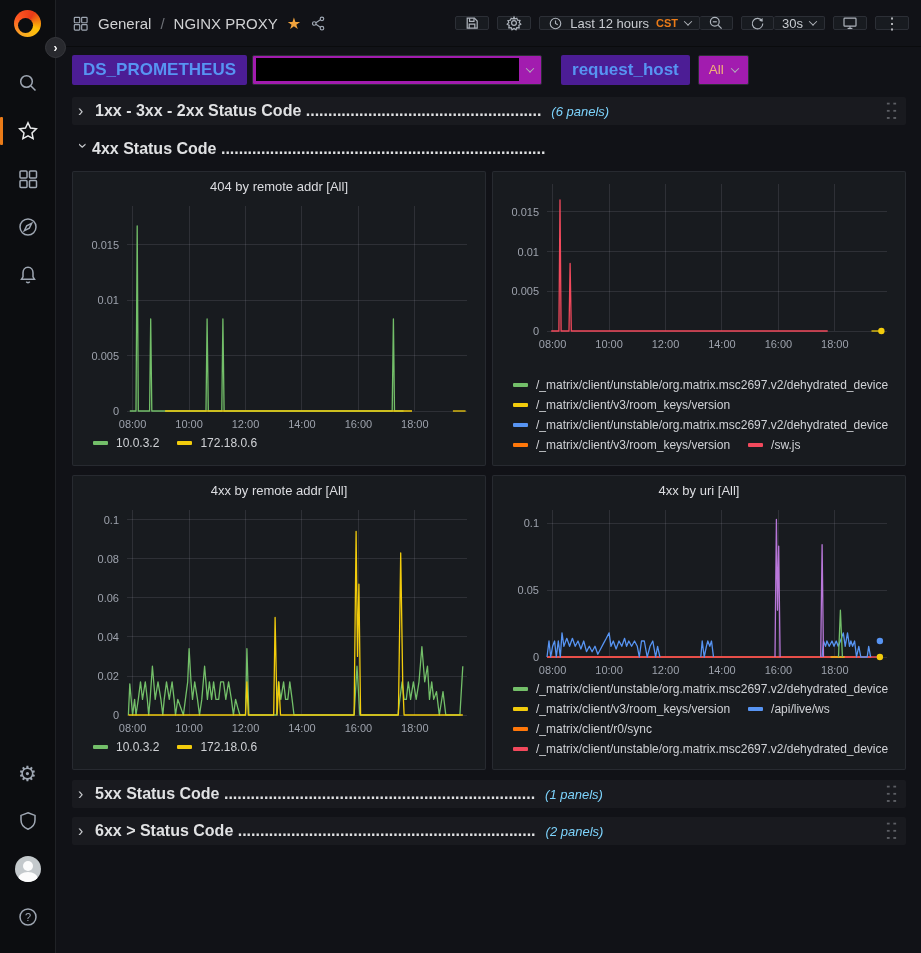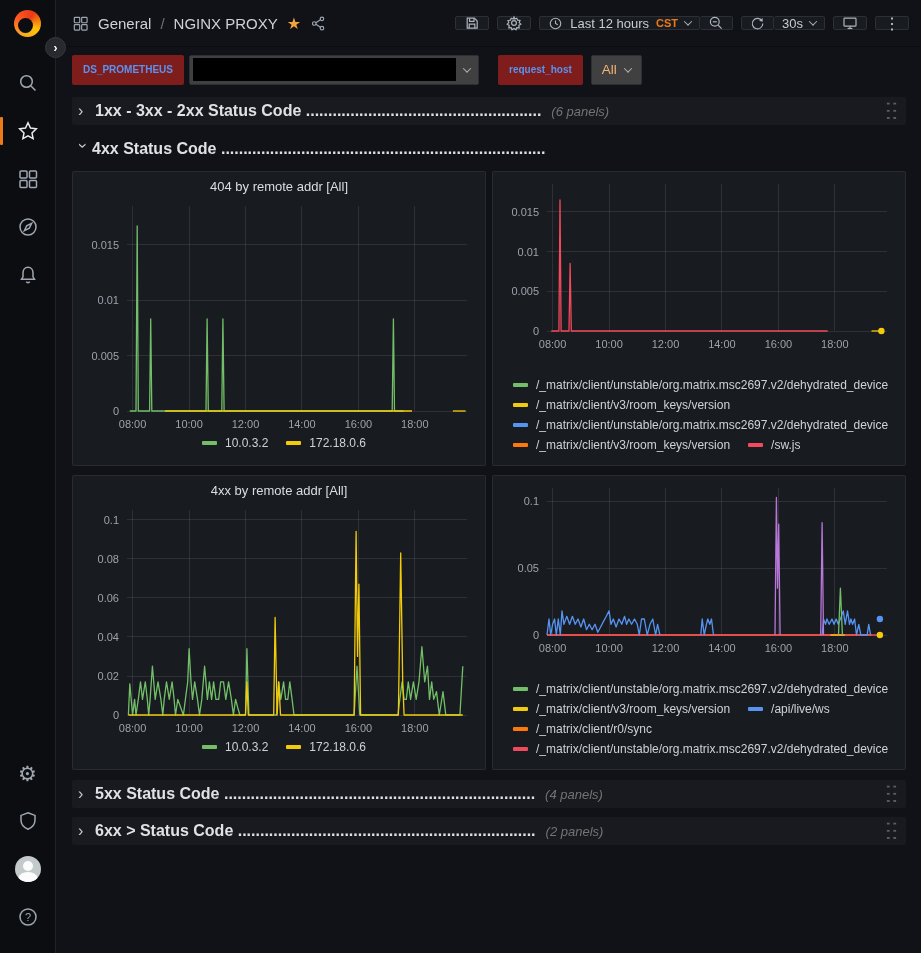--- a/index.html
+++ b/index.html
@@ -45,51 +45,51 @@
   .tbtn svg { stroke:#aeb4bc; fill:none; stroke-width:1.5; }
   .tgroup { display:flex; }
   .tgroup .tbtn + .tbtn { border-left:0; }
   .cst { color:#eb7b18; font-size:11px; font-weight:bold; }
   .chev { width:6px; height:6px; border-right:1.5px solid #b0b4ba; border-bottom:1.5px solid #b0b4ba;
     transform:rotate(45deg) translate(-1px,-1px); display:inline-block; }
   .kebab { font-size:16px; color:#c9ccd1; letter-spacing:0; }
 
   
   .submenu { height:45px; padding:7px 0 7px 16px; display:flex; align-items:center; gap:5px; }
-  .var-label { height:30px; padding:0 11px; display:flex; align-items:center; background:#7f1d1d;
-    border-radius:2px; color:#5794f2; font-size:10px; font-weight:600; }
-  .var-select { height:30px; display:flex; align-items:center; background:#404040;
+  .var-label { height:30px; padding:0 11px; display:flex; align-items:center; background:#4c1d95;
+    border-radius:2px; color:#5794f2; font-size:17px; font-weight:600; }
+  .var-select { height:30px; display:flex; align-items:center; background:#a21caf;
     border:1px solid #2c2f36; border-radius:2px; cursor:pointer; }
   .var-select.redacted { width:290px; padding:3px 8px 3px 3px; margin-right:14px; }
   .black-box { flex:1; height:23px; background:#000; margin-right:8px; }
   .var-select.small { padding:0 10px; gap:8px; margin-left:3px; }
   .var-value { font-size:13.5px; color:#f2b377; font-weight:500; }
 
   
   .dash { flex:1; padding:5px 15px 0 16px; overflow:hidden; }
   .row-head { height:28px; display:flex; align-items:center; padding:0 8px 0 6px; cursor:pointer; border-radius:2px; }
   .row-head.collapsed { background:#191a1f; }
   .rh-chev { color:#c7c9cd; font-size:16px; width:17px; line-height:1; }
   .rh-chev.open { transform:rotate(90deg) translate(1px,2px); display:inline-block; width:14px; }
   .rh-title { font-size:16px; font-weight:600; color:#e0e1e3; white-space:nowrap; overflow:hidden; }
-  .rh-count { margin-left:10px; font-size:13px; font-style:italic; color:#737373; white-space:nowrap; }
+  .rh-count { margin-left:10px; font-size:13px; font-style:italic; color:#7dd3fc; white-space:nowrap; }
   .rh-handle { margin-left:auto; width:13px; height:22px; flex:none;
     background:radial-gradient(circle,#5c5e64 1.1px,transparent 1.3px); background-size:6.5px 7.2px; }
   #row-1xx { margin-bottom:10px; }
   .panel-grid { display:grid; grid-template-columns:1fr 1fr; gap:9px 6px; margin:8px 0 10px; }
   #row-5xx { margin-bottom:9px; }
 
   .panel { height:295px; background:#181b1f; border:1px solid rgba(204,204,220,0.09); border-radius:2px;
     display:flex; flex-direction:column; padding:4px 8px 6px; overflow:hidden; }
   .panel-title { text-align:center; font-size:13px; font-weight:500; color:#dcdde1; height:22px;
     line-height:22px; cursor:pointer; flex:none; }
   .chart { flex:1; min-height:0; }
   .legend { padding:3px 2px 0 12px; display:flex; flex-wrap:wrap; column-gap:18px; row-gap:6px;
     overflow:hidden; align-content:flex-start; flex:none; }
-  .legend.single { height:26px;justify-content:center; }
+  .legend.single { height:26px; }
   .legend.multi { height:84px; }
   .li { display:inline-flex; align-items:center; font-size:12px; color:#d0d2d6; white-space:nowrap; cursor:pointer; }
   .li i { width:15px; height:4px; border-radius:1px; margin-right:8px; flex:none; }
 
   .chart svg text { font-family:"Liberation Sans",sans-serif; font-size:11px; fill:#9da2ac; }
   .chart svg .grid { stroke:rgba(204,204,220,0.12); stroke-width:1; shape-rendering:crispEdges; }
 </style>
 </head>
 <body>
 
@@ -359,20 +359,21 @@
                 <text x="333.8" y="230" text-anchor="middle">18:00</text>
                 <polyline points="47.4,213.0 48.8,181.8 50.2,197.4 51.6,213.0 53.6,197.4 55.0,213.0 57.3,197.4 59.5,179.8 61.5,197.4 64.3,179.8 66.3,197.4 67.7,213.0 69.1,197.4 71.4,164.2 74.2,197.4 77.0,179.8 79.9,197.4 81.8,213.0 83.2,197.4 85.5,179.8 88.3,197.4 91.1,179.8 93.1,197.4 94.5,213.0 96.8,197.4 99.6,205.2 102.4,213.0 104.4,197.4 106.7,179.8 108.1,146.6 110.0,179.8 111.5,197.4 113.7,179.8 116.5,197.4 118.5,213.0 120.8,197.4 123.6,164.2 126.4,197.4 128.4,179.8 130.6,197.4 132.6,179.8 134.9,197.4 137.7,197.4 139.7,179.8 142.5,179.8 144.8,197.4 147.6,179.8 150.4,197.4 152.4,213.0 154.6,197.4 156.6,205.2 158.9,213.0 164.5,213.0 165.9,146.6 167.9,213.0 195.5,213.0 197.5,179.8 199.8,197.4 202.6,179.8 204.6,197.4 206.8,197.4 208.8,179.8 211.1,197.4 213.0,213.0 273.1,213.0 276.0,164.2 278.8,213.0 316.9,213.0 318.8,197.4 321.1,179.8 323.1,197.4 325.3,197.4 327.3,179.8 329.6,197.4 332.4,179.8 335.2,197.4 338.0,179.8 340.9,144.7 343.7,179.8 346.5,164.2 348.5,197.4 350.7,179.8 352.7,197.4 355.5,189.6 358.3,213.0 362.0,189.6 364.8,213.0 378.9,213.0 381.8,164.2" fill="none" stroke="#73bf69" stroke-width="1.3" stroke-linejoin="round"></polyline>
                 <polyline points="47.4,213.0 164.5,213.0 165.9,179.8 167.3,213.0 192.7,213.0 194.1,115.4 196.1,213.0 197.8,179.8 199.5,213.0 273.1,213.0 275.1,29.5 276.5,154.4 277.9,82.2 279.6,213.0 317.4,213.0 319.7,51.0 321.7,179.8 323.1,213.0 381.8,213.0" fill="none" stroke="#f2cc0c" stroke-width="1.3" stroke-linejoin="round"></polyline>
               </svg></div>
           <div class="legend single">
               <span class="li"><i style="background:#73bf69"></i>10.0.3.2</span>
               <span class="li"><i style="background:#f2cc0c"></i>172.18.0.6</span>
             </div>
         </div>
         <div class="panel">
+          <div class="panel-title">4xx by uri [All]</div>
           <div class="chart"><svg width="396" height="177">
                 <line class="grid" x1="46" x2="386" y1="155.0" y2="155.0"></line>
                 <text x="38" y="159.0" text-anchor="end">0</text>
                 <line class="grid" x1="46" x2="386" y1="88.2" y2="88.2"></line>
                 <text x="38" y="92.2" text-anchor="end">0.05</text>
                 <line class="grid" x1="46" x2="386" y1="21.4" y2="21.4"></line>
                 <text x="38" y="25.4" text-anchor="end">0.1</text>
                 <line class="grid" x1="51.6" x2="51.6" y1="8" y2="155"></line>
                 <text x="51.6" y="172" text-anchor="middle">08:00</text>
                 <line class="grid" x1="108.1" x2="108.1" y1="8" y2="155"></line>
@@ -403,21 +404,21 @@
               <span class="li"><i style="background:#5794f2"></i>/api/live/ws</span>
               <span class="li"><i style="background:#ff780a"></i>/_matrix/client/r0/sync</span>
               <span class="li"><i style="background:#f2495c"></i>/_matrix/client/unstable/org.matrix.msc2697.v2/dehydrated_device</span>
             </div>
         </div>
       </div>
 
       <div class="row-head collapsed" id="row-5xx">
         <span class="rh-chev">›</span>
         <span class="rh-title">5xx Status Code ......................................................................</span>
-        <span class="rh-count">(4 panels)</span>
+        <span class="rh-count">(1 panels)</span>
         <span class="rh-handle"></span>
       </div>
 
       <div class="row-head collapsed" id="row-6xx">
         <span class="rh-chev">›</span>
         <span class="rh-title">6xx &gt; Status Code ...................................................................</span>
         <span class="rh-count">(2 panels)</span>
         <span class="rh-handle"></span>
       </div>
 

